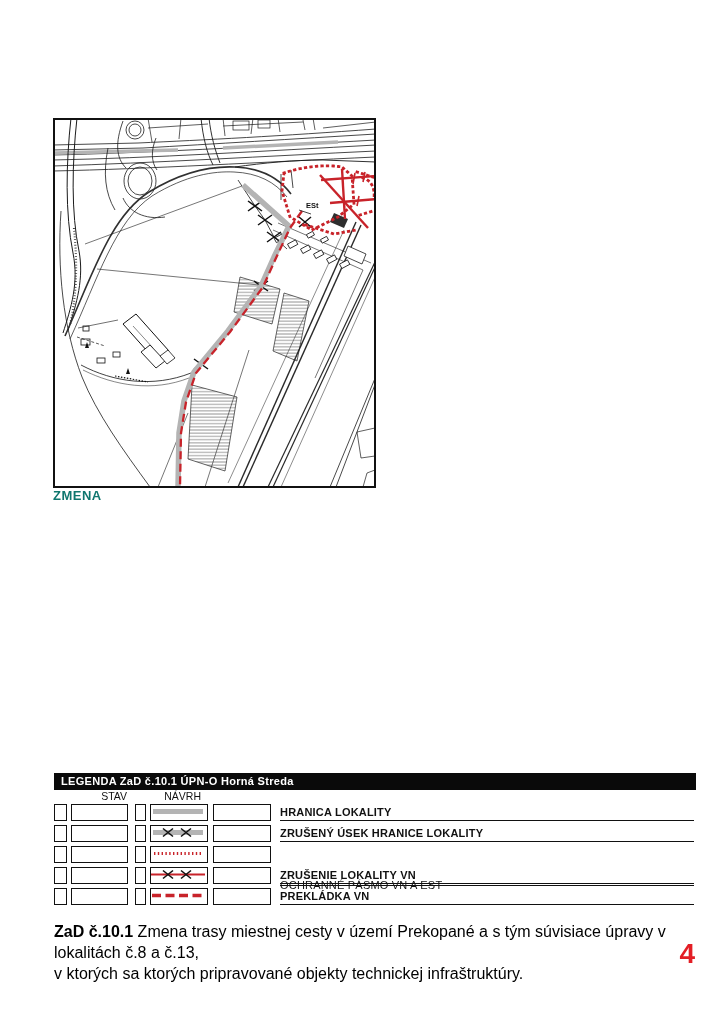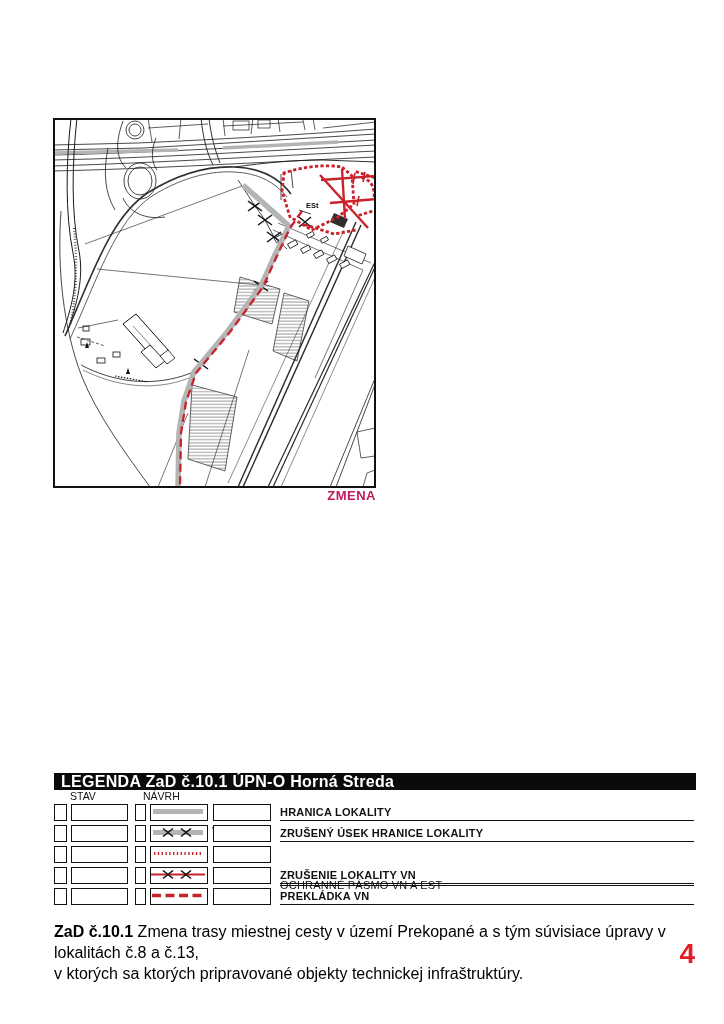--- a/index.html
+++ b/index.html
@@ -1,27 +1,27 @@
 <!DOCTYPE html>
 <html><head>
 <meta charset="utf-8">
 <style>
   html,body{margin:0;padding:0;background:#888;}
   .page{position:relative;width:724px;height:1024px;background:#ffffff;overflow:hidden;
         font-family:"Liberation Sans",sans-serif;color:#111;}
   
   .map-wrap{position:absolute;left:53px;top:118px;width:323px;height:376px;}
-  .map-caption{position:absolute;left:53px;top:488px;width:323px;text-align:right;
-               font-size:13px;font-weight:bold;letter-spacing:.5px;color:#be185d;}
+  .map-caption{position:absolute;left:53px;top:488px;width:323px;
+               font-size:13px;font-weight:bold;letter-spacing:.5px;color:#0f766e;}
   
   .legend{position:absolute;left:54px;top:773px;width:642px;}
-  .legend-title{height:17px;background:#0a0a0a;color:#fff;font-size:16px;font-weight:bold;
+  .legend-title{height:17px;background:#0a0a0a;color:#fff;font-size:11px;font-weight:bold;
                 line-height:17px;padding-left:7px;letter-spacing:.3px;}
   .legend-cols{position:relative;height:13px;font-size:10.5px;color:#111;}
-  .legend-cols span{position:absolute;top:0;text-align:left;}
+  .legend-cols span{position:absolute;top:0;text-align:right;}
   .col-stav{left:16px;width:57px;}
   .col-navrh{left:89px;width:58px;}
   .col-vyhlad{left:158px;width:58px;margin-top:35px;}
   .legend-row{position:relative;height:21px;text-align:right;}
   .lbox{position:absolute;top:1px;height:17px;background:#fff;border:1.8px solid #111;
         box-sizing:border-box;}
   .b-s1{left:0;width:13px;}
   .b-w1{left:17px;width:57px;}
   .b-s2{left:81px;width:11px;}
   .b-w2{left:96px;width:58px;}

